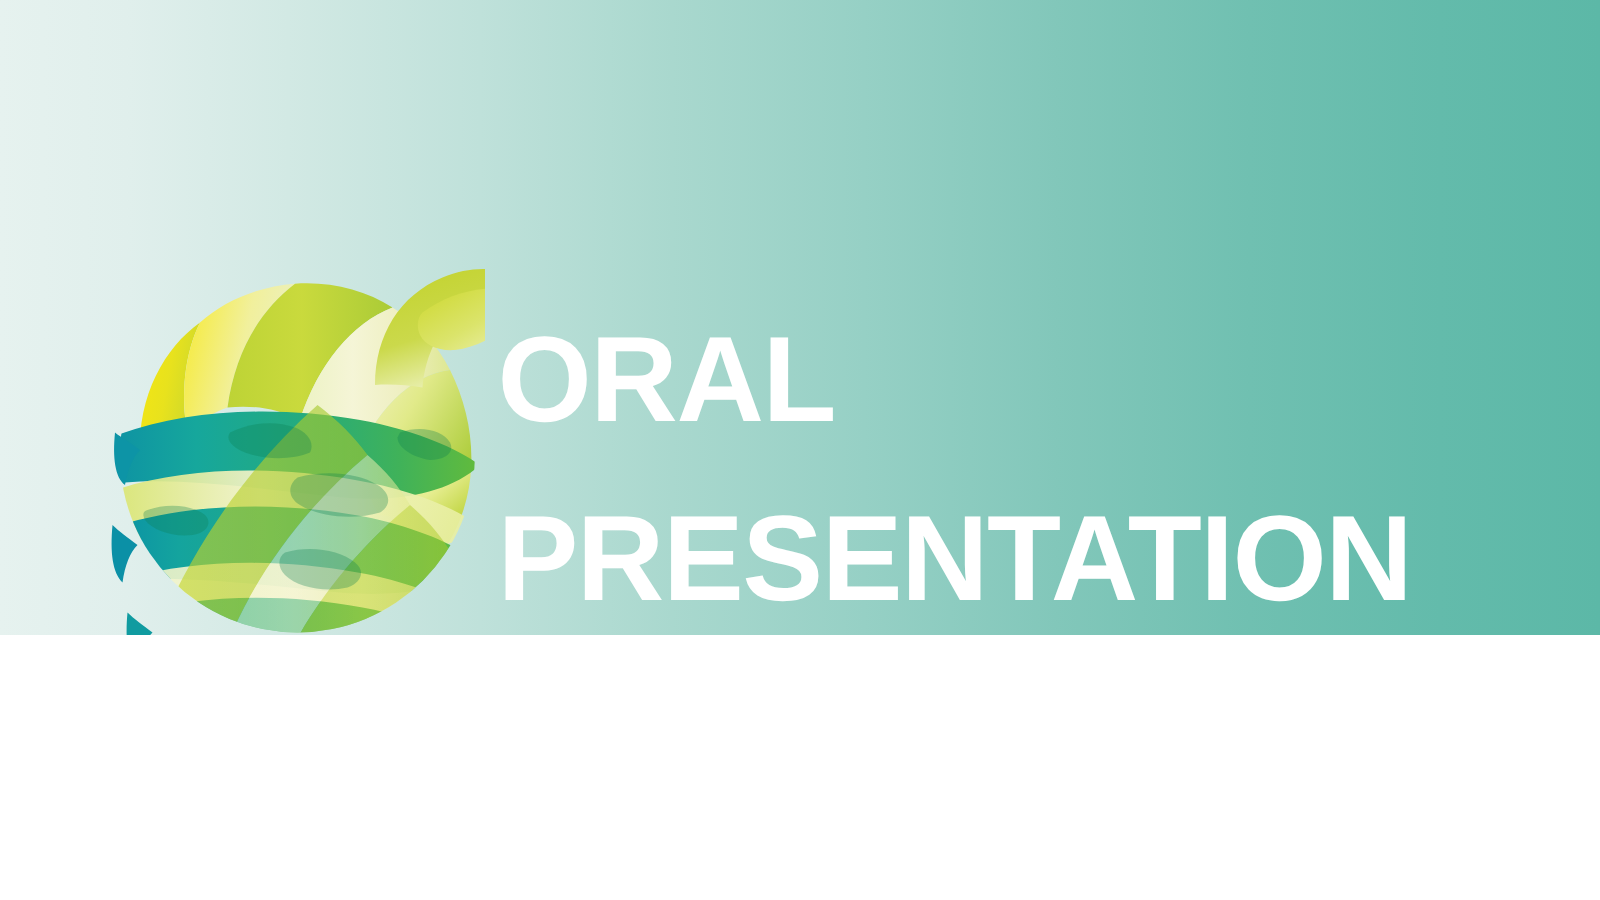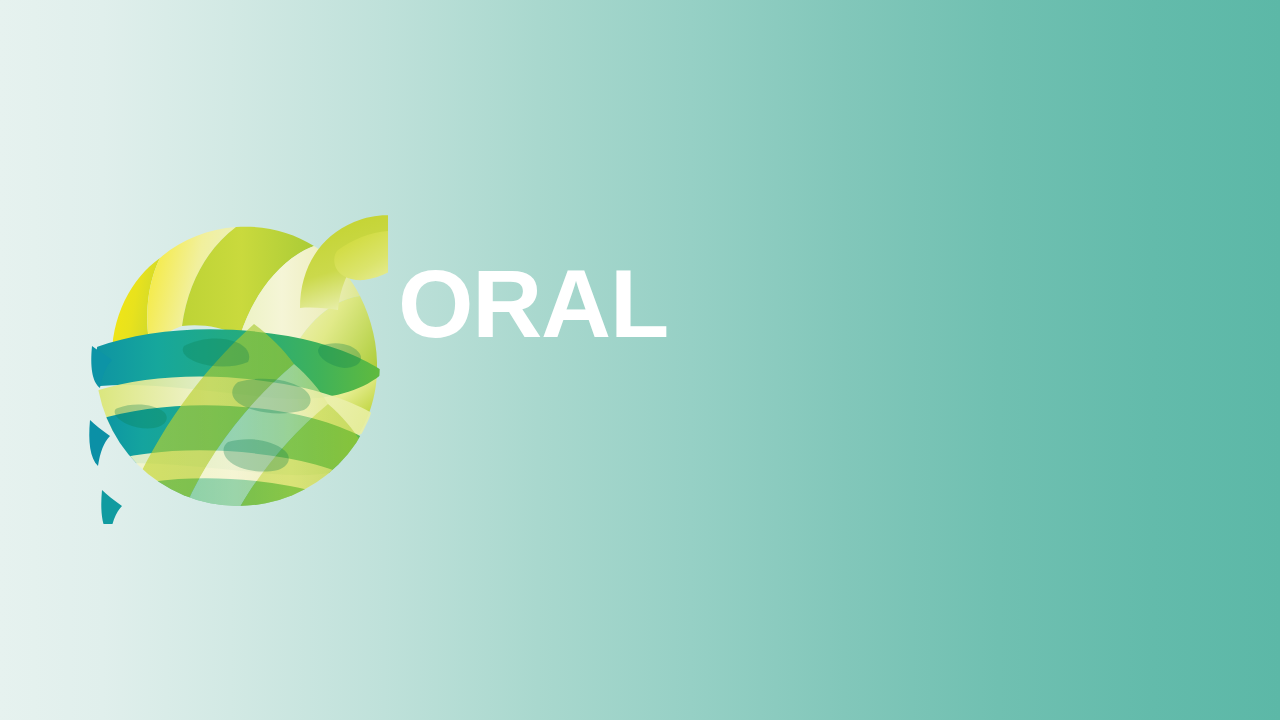--- a/index.html
+++ b/index.html
@@ -8,21 +8,21 @@
     padding: 0;
     background: #ffffff;
   }
   body {
     font-family: "Liberation Sans", sans-serif;
   }
 
   .slide {
     position: relative;
     width: 1280px;
-    height: 720px;
+    height: 508px;
     overflow: hidden;
     background: linear-gradient(
       90deg,
       #e6f2ef 0%,
       #e0efec 8%,
       #d2e9e4 18%,
       #bfe1da 30%,
       #a9d8ce 42%,
       #96d0c5 54%,
       #82c7ba 66%,
@@ -244,15 +244,16 @@
           <path d="M250,54 C274,36 306,30 334,38 C326,62 304,80 276,84
                    C262,85 252,80 248,72 C245,65 246,58 250,54 Z" fill="url(#gLeaf)"></path>
         </g>
 
       </g>
     </svg>
   </div>
 
   <div class="title-block">
     <div class="title-line">ORAL</div>
+    <div class="title-line">PRESENTATION</div>
   </div>
 
 </div>
 
 </body></html>

